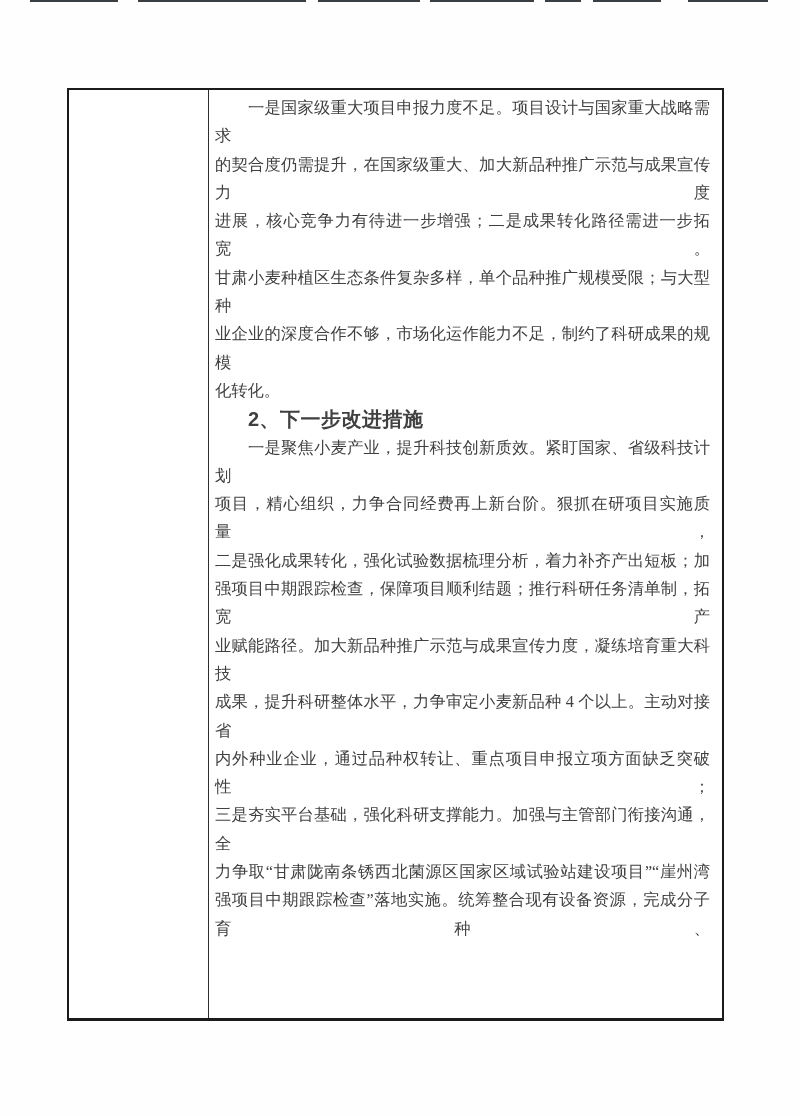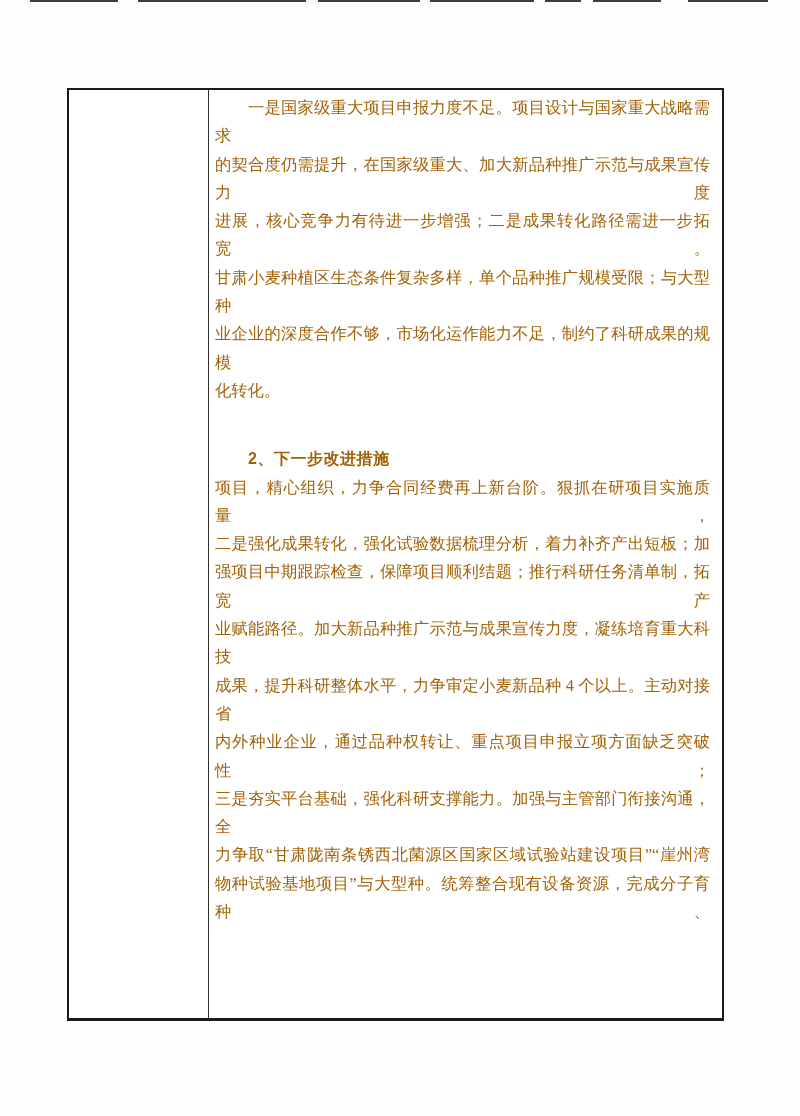--- a/index.html
+++ b/index.html
@@ -54,37 +54,36 @@
   }
   .cell-right {
     flex: 1;
     box-sizing: border-box;
     padding: 4px 12px 0 6px;
     overflow: hidden;
   }
   .line {
     font-size: 16.3px;
     line-height: 28.3px;
-    color: #a16207;
+    color: #404040;
     white-space: normal;
     text-align: left;
   }
   .line.fill {
     text-align: justify;
     text-align-last: justify;
   }
   .line.indent {
     text-indent: 33px;
   }
   .line.bold {
     font-family: "Liberation Sans", "DejaVu Sans", sans-serif;
     font-weight: 700;
-    font-size: 16px;
+    font-size: 20px;
     letter-spacing: 0.5px;
-    margin-top: 40px;
   }
 </style>
 </head>
 <body>
 
 <div class="page">
 
   <div class="top-artifact seg1"></div>
   <div class="top-artifact seg2"></div>
   <div class="top-artifact seg3"></div>
@@ -96,25 +95,26 @@
   <div class="report-table">
     <div class="cell-left"></div>
     <div class="cell-right">
         <div class="line indent fill">一是国家级重大项目申报力度不足。项目设计与国家重大战略需求</div>
         <div class="line fill">的契合度仍需提升，在国家级重大、加大新品种推广示范与成果宣传力度</div>
         <div class="line fill">进展，核心竞争力有待进一步增强；二是成果转化路径需进一步拓宽。</div>
         <div class="line fill">甘肃小麦种植区生态条件复杂多样，单个品种推广规模受限；与大型种</div>
         <div class="line fill">业企业的深度合作不够，市场化运作能力不足，制约了科研成果的规模</div>
         <div class="line">化转化。</div>
         <div class="line indent bold">2、下一步改进措施</div>
+        <div class="line indent fill">一是聚焦小麦产业，提升科技创新质效。紧盯国家、省级科技计划</div>
         <div class="line fill">项目，精心组织，力争合同经费再上新台阶。狠抓在研项目实施质量，</div>
         <div class="line fill">二是强化成果转化，强化试验数据梳理分析，着力补齐产出短板；加</div>
         <div class="line fill">强项目中期跟踪检查，保障项目顺利结题；推行科研任务清单制，拓宽产</div>
         <div class="line fill">业赋能路径。加大新品种推广示范与成果宣传力度，凝练培育重大科技</div>
         <div class="line fill">成果，提升科研整体水平，力争审定小麦新品种 4 个以上。主动对接省</div>
         <div class="line fill">内外种业企业，通过品种权转让、重点项目申报立项方面缺乏突破性；</div>
         <div class="line fill">三是夯实平台基础，强化科研支撑能力。加强与主管部门衔接沟通，全</div>
         <div class="line fill">力争取“甘肃陇南条锈西北菌源区国家区域试验站建设项目”“崖州湾</div>
-        <div class="line fill">物种试验基地项目”与大型种。统筹整合现有设备资源，完成分子育种、</div>
+        <div class="line fill">强项目中期跟踪检查”落地实施。统筹整合现有设备资源，完成分子育种、</div>
       </div>
   </div>
 
 </div>
 
 </body></html>

